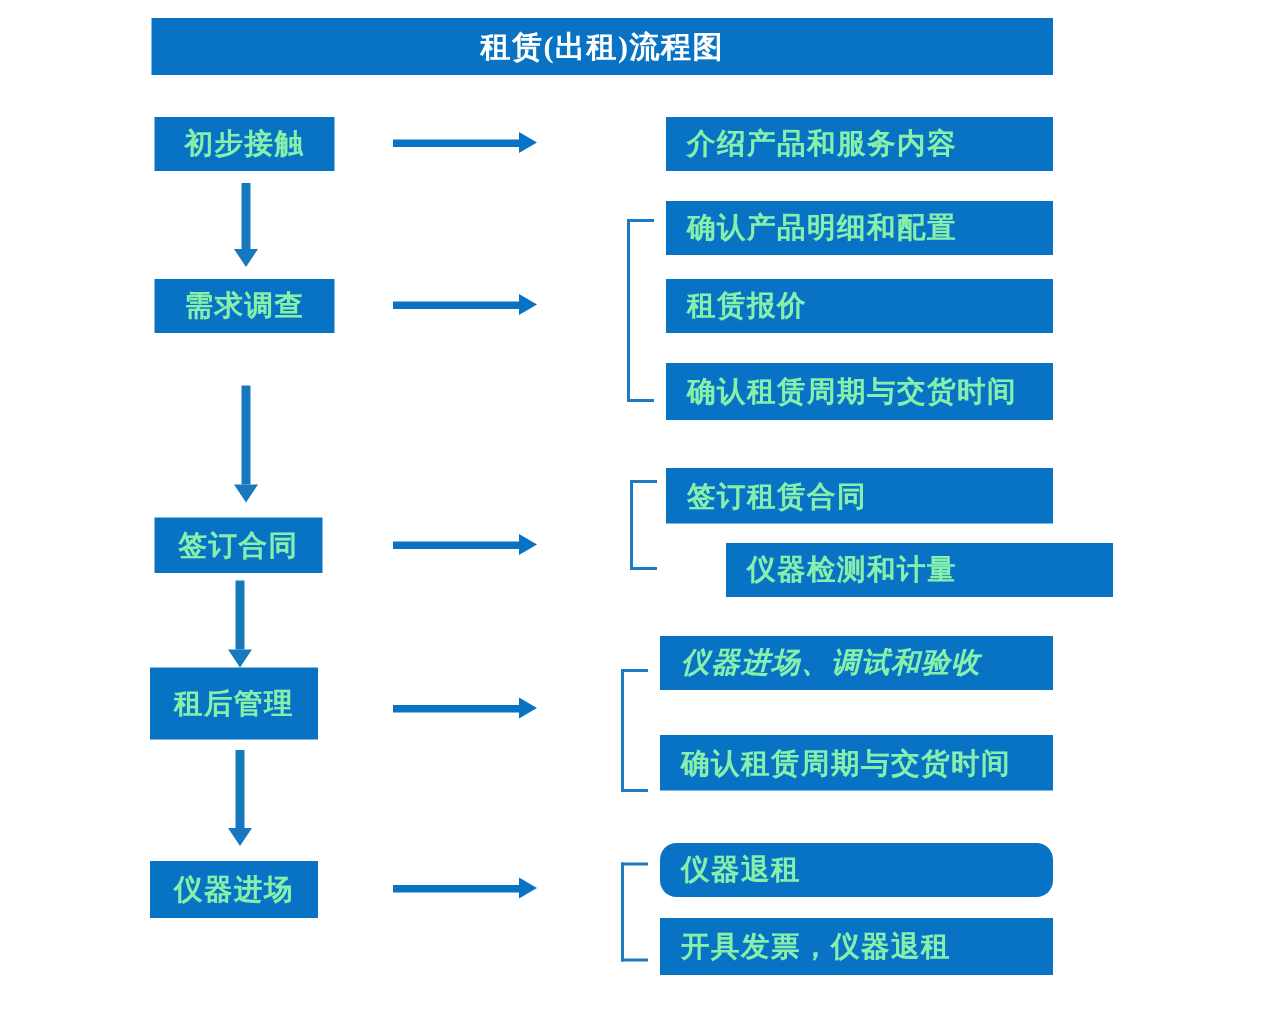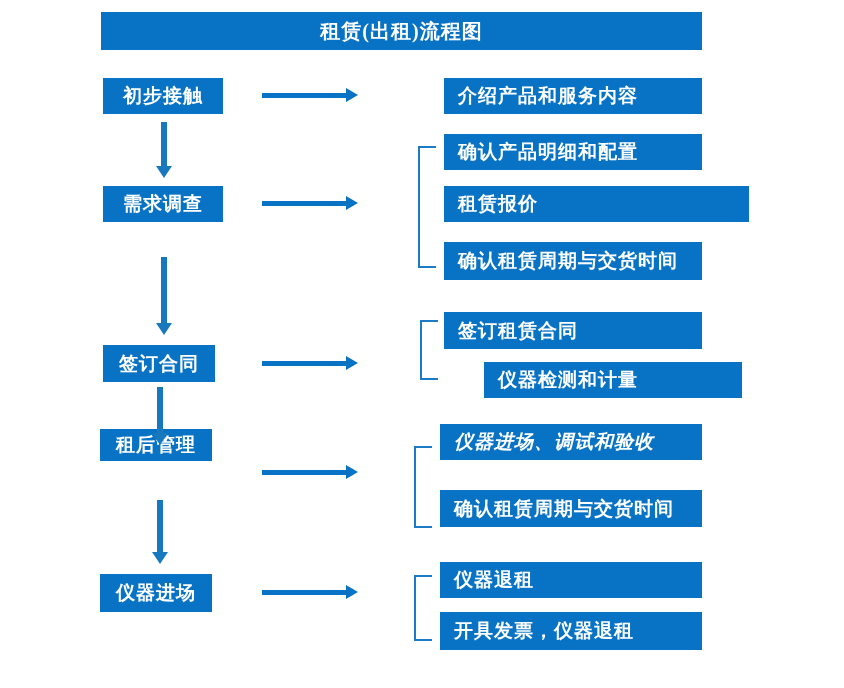--- a/index.html
+++ b/index.html
@@ -31,21 +31,21 @@
     display: flex;
     align-items: center;
     justify-content: center;
     letter-spacing: 1px;
   }
 
   
   .box {
     position: absolute;
     background: #0873C4;
-    color: #ffffff;
+    color: #86efac;
     font-size: 19px;
     font-weight: bold;
     display: flex;
     align-items: center;
     letter-spacing: 1px;
     white-space: nowrap;
   }
   .box.stage {
     justify-content: center;
   }
@@ -115,21 +115,21 @@
 <div id="canvas">
 
   <div class="title-bar">租赁(出租)流程图</div>
 
   <div class="box stage" style="left:103px; top:78px; width:120px; height:36px;">初步接触</div>
 
   <div class="box stage" style="left:103px; top:186px; width:120px; height:36px;">需求调查</div>
 
   <div class="box stage" style="left:103px; top:345px; width:112px; height:37px;">签订合同</div>
 
-  <div class="box stage" style="left:100px; top:429px; width:112px; height:32px;">租后管理</div>
+  <div class="box stage" style="left:100px; top:445px; width:112px; height:48px;">租后管理</div>
 
   <div class="box stage" style="left:100px; top:574px; width:112px; height:38px;">仪器进场</div>
 
   <div class="v-arrow" style="left:156px; top:122px; height:56px;">
     <div class="shaft" style="height:44px;"></div>
     <div class="head"></div>
   </div>
 
   <div class="v-arrow" style="left:156px; top:257px; height:78px;">
     <div class="shaft" style="height:66px;"></div>
@@ -176,29 +176,29 @@
   <div class="bracket" style="left:420px; top:320px; height:60px;"></div>
 
   <div class="bracket" style="left:414px; top:446px; height:82px;"></div>
 
   <div class="bracket" style="left:414px; top:575px; height:66px;"></div>
 
   <div class="box detail" style="left:444px; top:78px; width:258px; height:36px;">介绍产品和服务内容</div>
 
   <div class="box detail" style="left:444px; top:134px; width:258px; height:36px;">确认产品明细和配置</div>
 
-  <div class="box detail" style="left:444px; top:186px; width:305px; height:36px;">租赁报价</div>
+  <div class="box detail" style="left:444px; top:186px; width:258px; height:36px;">租赁报价</div>
 
   <div class="box detail" style="left:444px; top:242px; width:258px; height:38px;">确认租赁周期与交货时间</div>
 
   <div class="box detail" style="left:444px; top:312px; width:258px; height:37px;">签订租赁合同</div>
 
   <div class="box detail" style="left:444px; top:362px; width:258px; height:36px;margin-left:40px;">仪器检测和计量</div>
 
   <div class="box detail" style="left:440px; top:424px; width:262px; height:36px;font-style:italic;">仪器进场、调试和验收</div>
 
   <div class="box detail" style="left:440px; top:490px; width:262px; height:37px;">确认租赁周期与交货时间</div>
 
-  <div class="box detail" style="left:440px; top:562px; width:262px; height:36px;">仪器退租</div>
+  <div class="box detail" style="left:440px; top:562px; width:262px; height:36px;border-radius:11px;">仪器退租</div>
 
   <div class="box detail" style="left:440px; top:612px; width:262px; height:38px;">开具发票，仪器退租</div>
 
 </div>
 
 </body></html>

